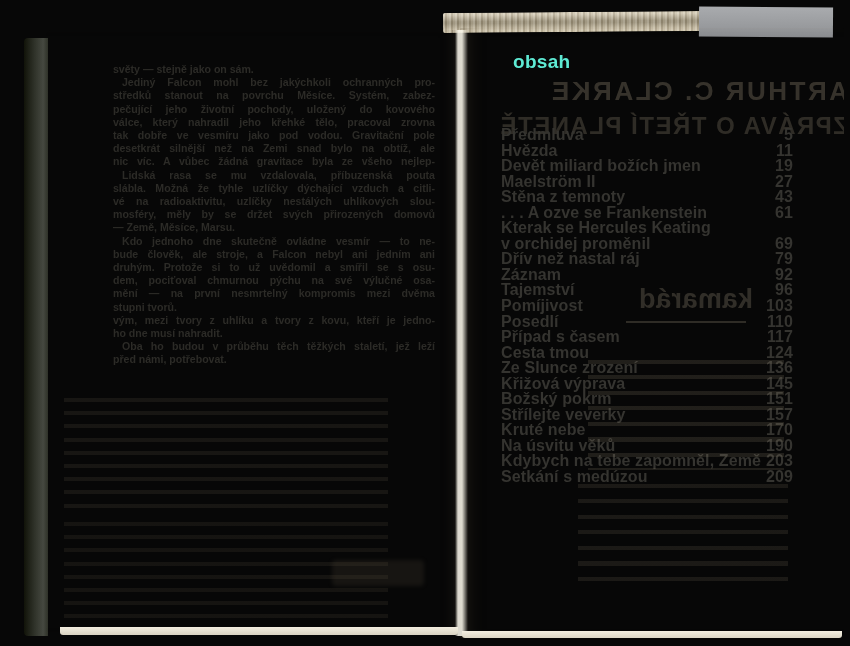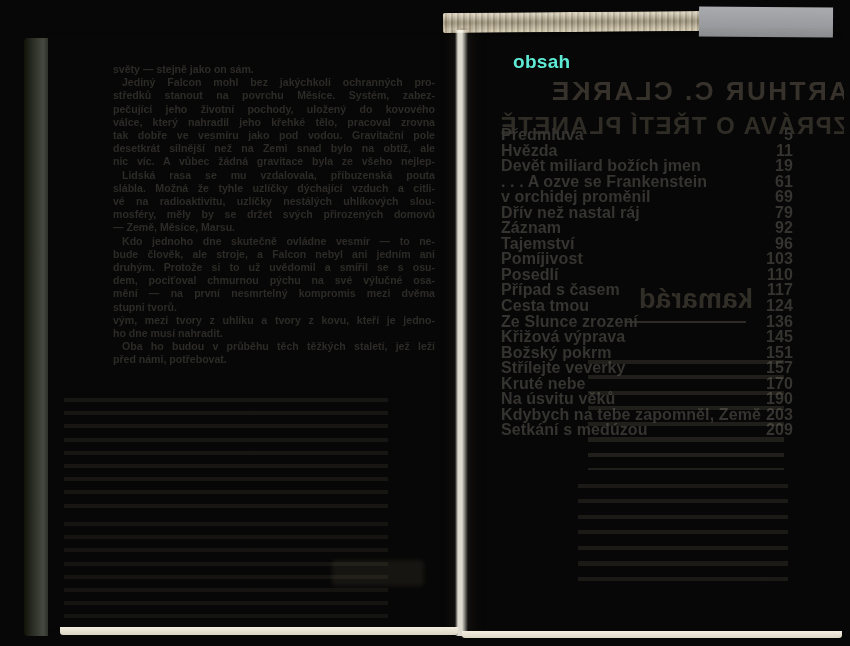--- a/index.html
+++ b/index.html
@@ -171,24 +171,33 @@
         </div>
         <div class="trow">
           <span class="tlabel">Hvězda</span>
           <span class="tpage">11</span>
         </div>
         <div class="trow">
           <span class="tlabel">Devět miliard božích jmen</span>
           <span class="tpage">19</span>
         </div>
         <div class="trow">
+          <span class="tlabel">Maelström II</span>
+          <span class="tpage">27</span>
+        </div>
+        <div class="trow">
+          <span class="tlabel">Stěna z temnoty</span>
+          <span class="tpage">43</span>
+        </div>
+        <div class="trow">
           <span class="tlabel">. . . A ozve se Frankenstein</span>
           <span class="tpage">61</span>
         </div>
         <div class="trow">
+          <span class="tlabel">Kterak se Hercules Keating</span>
           <span class="tpage"></span>
         </div>
         <div class="trow">
           <span class="tlabel">v orchidej proměnil</span>
           <span class="tpage">69</span>
         </div>
         <div class="trow">
           <span class="tlabel">Dřív než nastal ráj</span>
           <span class="tpage">79</span>
         </div>

